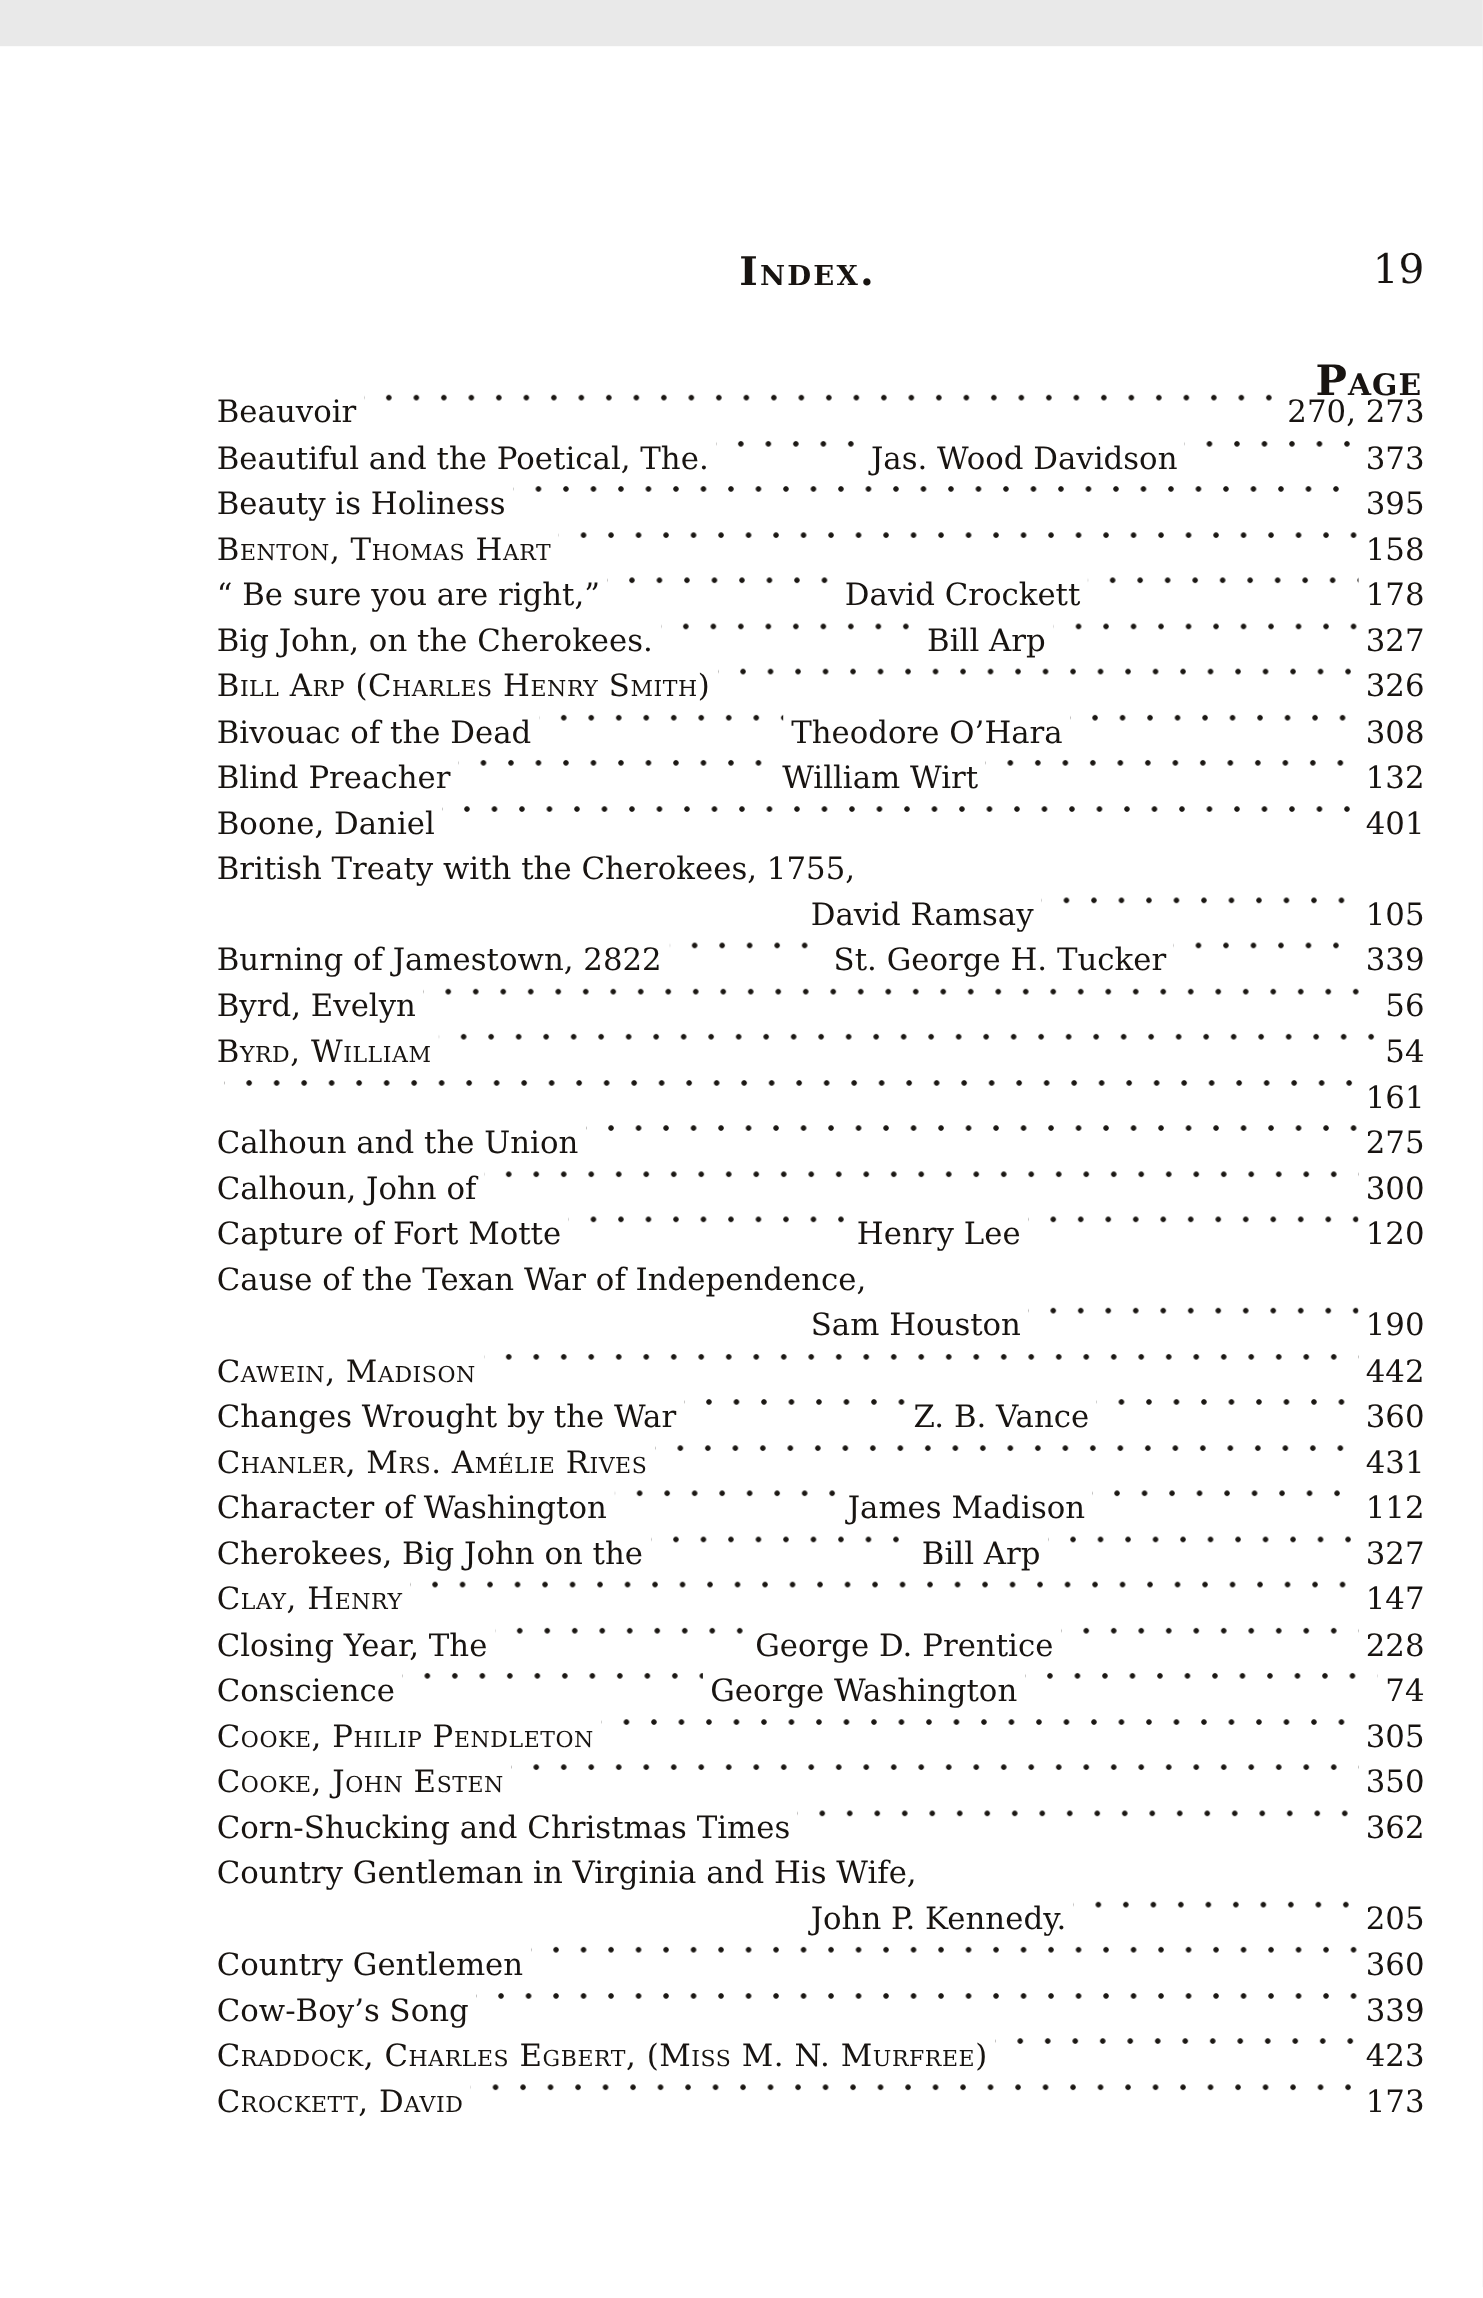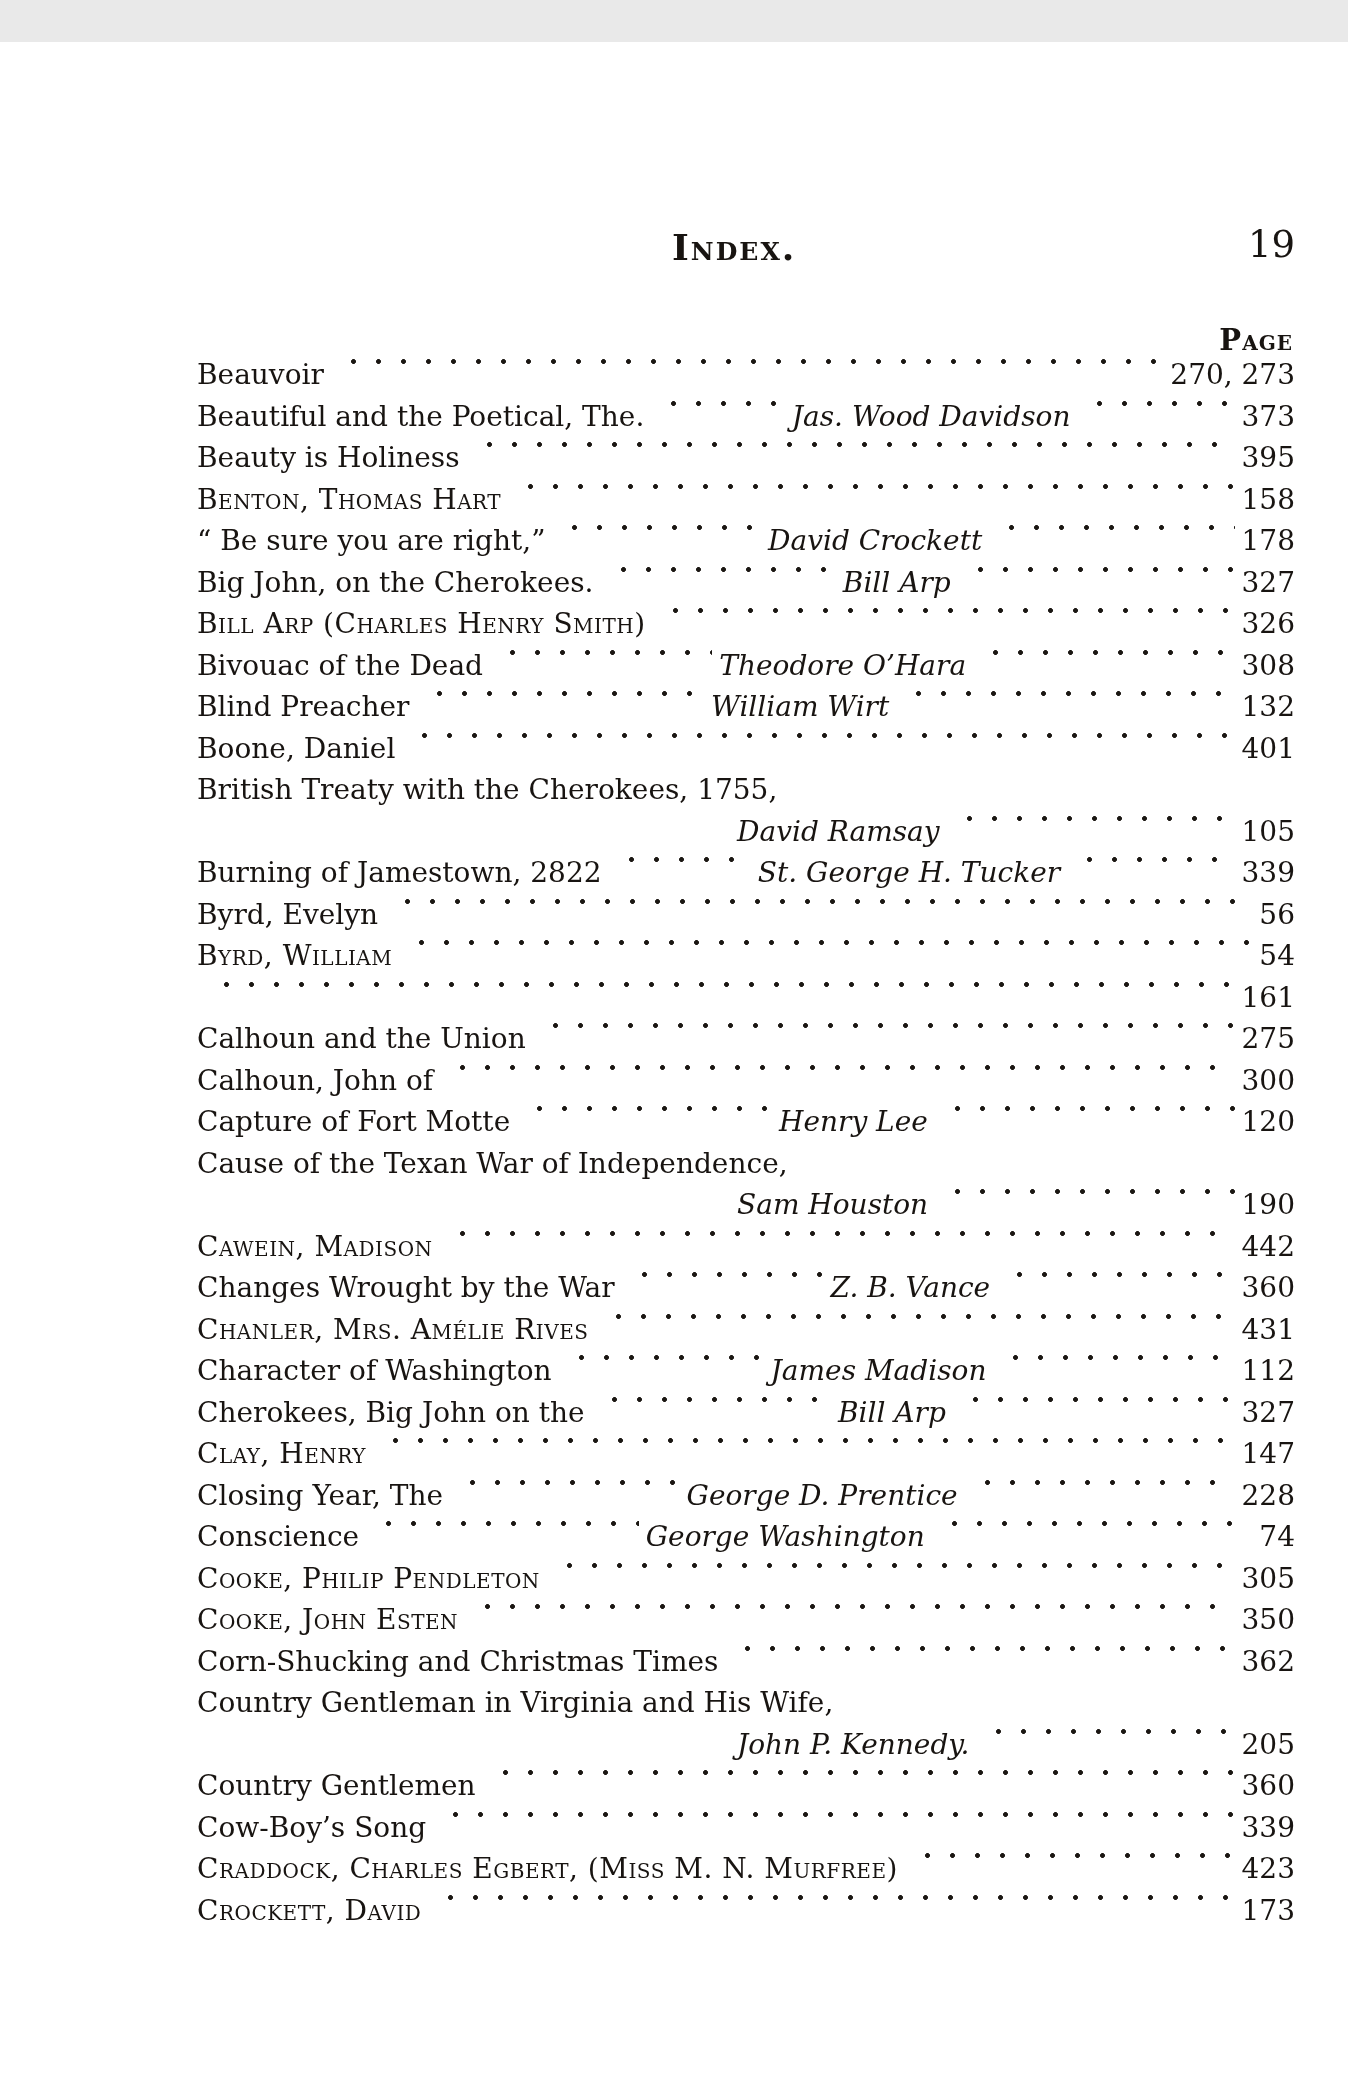--- a/index.html
+++ b/index.html
@@ -12,32 +12,32 @@
     position:absolute; top:184px; left:672px;
     font-variant:small-caps; font-size:36px; letter-spacing:2px;
     font-weight:700;
   }
   .folio {
     position:absolute; top:181px; right:53px;
     font-size:37px;
   }
   .col-label {
     position:absolute; top:281px; right:55px;
-    font-variant:small-caps; font-size:29px; font-weight:700; letter-spacing:1px;
+    font-variant:small-caps; font-size:38px; font-weight:700; letter-spacing:1px;
   }
   .toc {
     position:absolute; left:197px; top:316px; width:1098px;
   }
   .row {
     display:flex; align-items:flex-start;
     height:41.5px; font-size:28px; white-space:nowrap;
   }
   .row .title { flex:0 0 auto; }
   .row .sc { font-variant:small-caps; letter-spacing:0.5px; }
-  .row .author { flex:0 0 auto; font-style:italic; }
+  .row .author { flex:0 0 auto; }
   .lead {
     flex:1 1 auto; height:7px; min-width:18px; margin:0 7px;
     background-image:radial-gradient(circle, #1b1713 2.1px, rgba(0,0,0,0) 2.8px);
     background-size:25px 7px; background-repeat:repeat-x;
     background-position:10px center;
   }
   .lead.short { flex:0.85 1 auto; }
   .page-num { flex:0 0 auto; text-align:right; }
   .cont { padding-left:540px; }
 </style>

